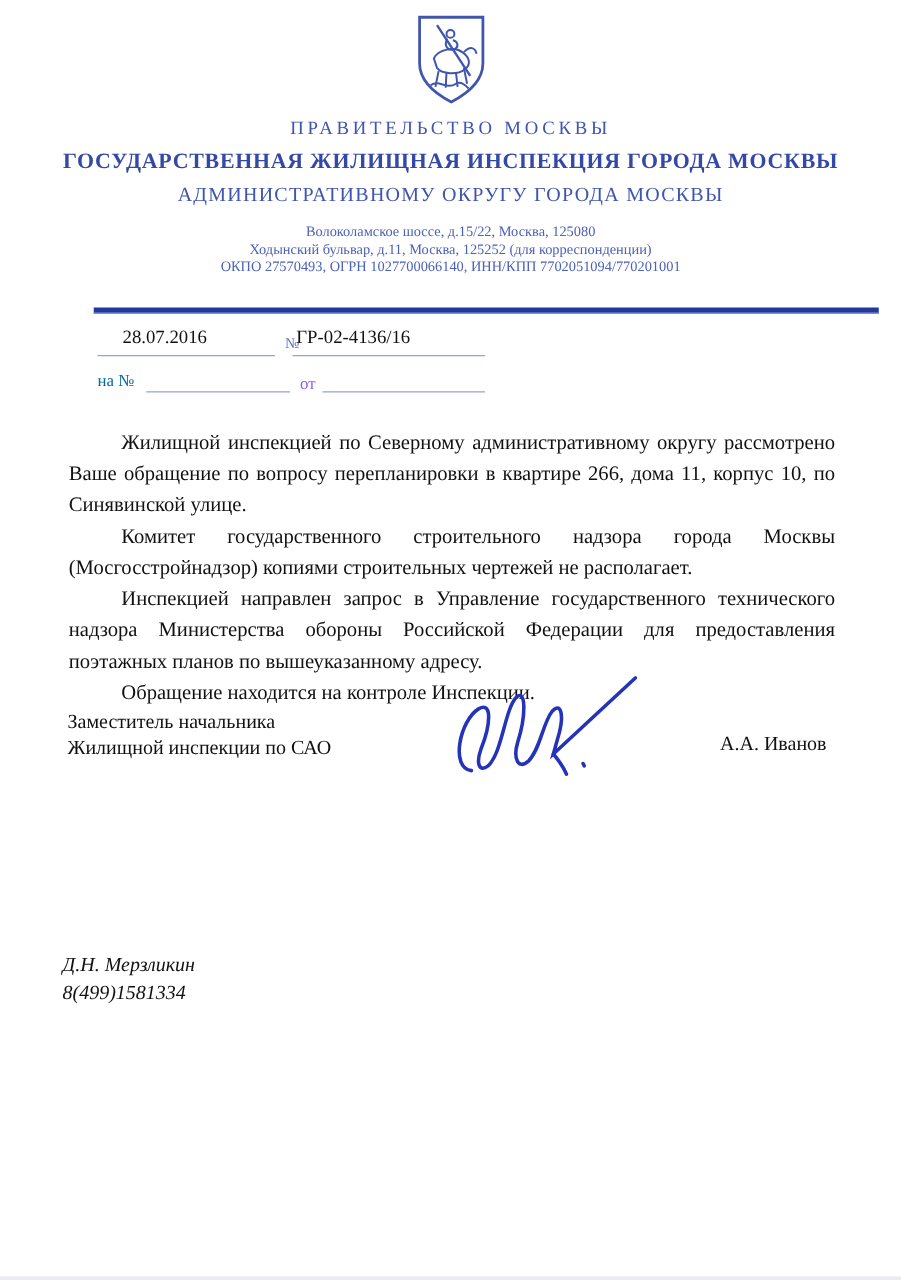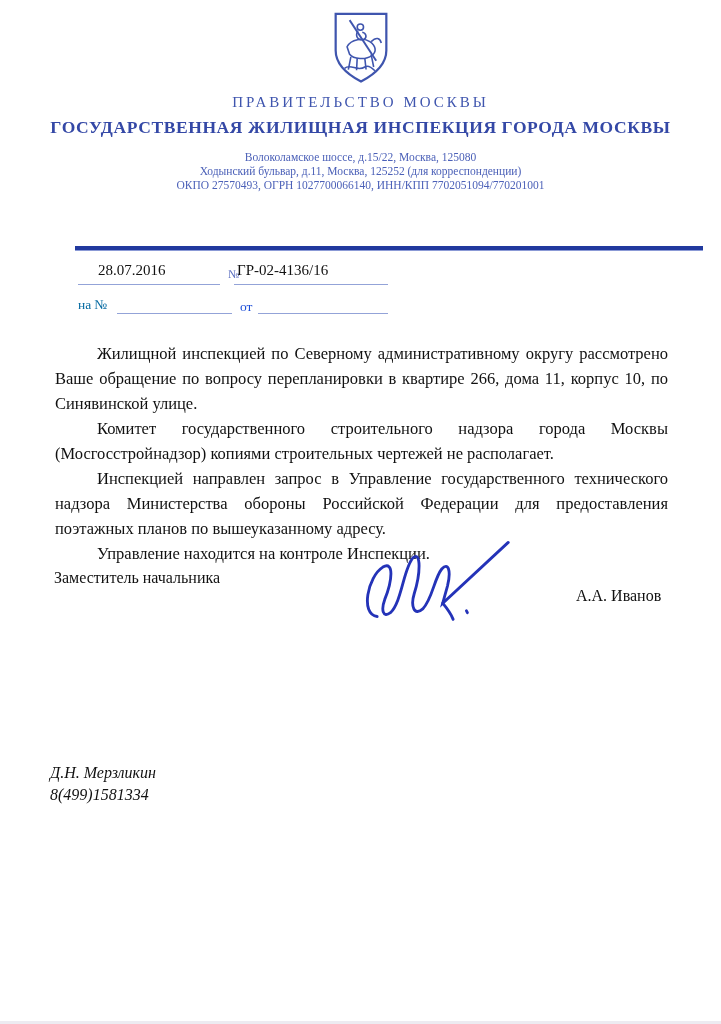--- a/index.html
+++ b/index.html
@@ -53,21 +53,21 @@
   }
   
   .ref{position:absolute;font-size:15px;}
   .ref-date{left:98px;top:262px;}
   .ref-no-sign{left:228px;top:267px;color:#5b6ec0;font-size:12px;}
   .ref-number{left:237px;top:262px;}
   .u-line{position:absolute;height:1px;background:#93a3d8;}
   .ul1{left:78px;top:284px;width:142px;}
   .ul2{left:234px;top:284px;width:154px;}
   .ref-na{left:78px;top:297px;color:#0369a1;font-size:13.5px;}
-  .ref-ot{left:240px;top:299px;color:#1d4ed8;font-size:13.5px;}
+  .ref-ot{left:240px;top:299px;color:#8b5cf6;font-size:13.5px;}
   .ul3{left:117px;top:313px;width:115px;}
   .ul4{left:258px;top:313px;width:130px;}
   
   .body-text{
     position:absolute;left:55px;top:341px;width:613px;
     font-size:16.5px;line-height:25px;
     text-align:justify;
   }
   .body-text p{margin:0;text-indent:42px;}
   
@@ -101,20 +101,21 @@
         <path d="M45 33 C40 42 46 50 55 46 C60 43 58 36 52 35" stroke-width="2.5"></path>
         <path d="M28 58 C34 46 54 43 64 50 C74 57 75 66 67 72 C58 79 38 78 32 70 Z" stroke-width="2.5"></path>
         <path d="M34 74 L30 94 M44 76 L43 95 M56 76 L58 94 M66 70 L70 90" stroke-width="2.5"></path>
         <path d="M66 50 C74 42 80 44 82 52" stroke-width="2.5"></path>
         <path d="M24 92 C34 84 44 98 56 90 C62 86 68 92 72 96" stroke-width="2.5"></path>
       </svg>
     </span>
     <div class="gov-title">ПРАВИТЕЛЬСТВО МОСКВЫ</div>
     <div class="org-title">ГОСУДАРСТВЕННАЯ ЖИЛИЩНАЯ ИНСПЕКЦИЯ ГОРОДА МОСКВЫ</div>
     <div class="division">
+      <div>АДМИНИСТРАТИВНОМУ ОКРУГУ ГОРОДА МОСКВЫ</div>
     </div>
     <div class="addr">
       <div>Волоколамское шоссе, д.15/22, Москва, 125080</div>
       <div>Ходынский бульвар, д.11, Москва, 125252 (для корреспонденции)</div>
       <div>ОКПО 27570493, ОГРН 1027700066140, ИНН/КПП 7702051094/770201001</div>
     </div>
   </div>
 
   <div class="rule"></div>
 
@@ -125,25 +126,26 @@
   <div class="u-line ul2"></div>
   <div class="ref ref-na">на №</div>
   <div class="ref ref-ot">от</div>
   <div class="u-line ul3"></div>
   <div class="u-line ul4"></div>
 
   <div class="body-text">
     <p>Жилищной инспекцией по Северному административному округу рассмотрено Ваше обращение по вопросу перепланировки в квартире 266, дома 11, корпус 10, по Синявинской улице.</p>
     <p>Комитет государственного строительного надзора города Москвы (Мосгосстройнадзор) копиями строительных чертежей не располагает.</p>
     <p>Инспекцией направлен запрос в Управление государственного технического надзора Министерства обороны Российской Федерации для предоставления поэтажных планов по вышеуказанному адресу.</p>
-    <p>Управление находится на контроле Инспекции.</p>
+    <p>Обращение находится на контроле Инспекции.</p>
   </div>
 
   <div class="sig-post">
     <div>Заместитель начальника</div>
+    <div>Жилищной инспекции по САО</div>
   </div>
   <span class="sig-script">
     <svg viewBox="0 0 170 100" width="162" height="95" fill="none" stroke="#2433b8" stroke-width="3" stroke-linecap="round">
       <path d="M22 90 C4 88 12 48 28 38 C40 31 38 52 30 72 C26 83 28 92 36 86 C48 75 50 38 60 28 C68 21 68 44 61 66 C57 79 61 90 70 82 C80 72 82 50 90 40 C97 32 100 42 96 58 L91 76 L160 12"></path>
       <path d="M91 76 C96 82 100 88 102 93"></path>
       <path d="M116 84 L117 86"></path>
     </svg>
   </span>
   <div class="sig-name">А.А. Иванов</div>
 

